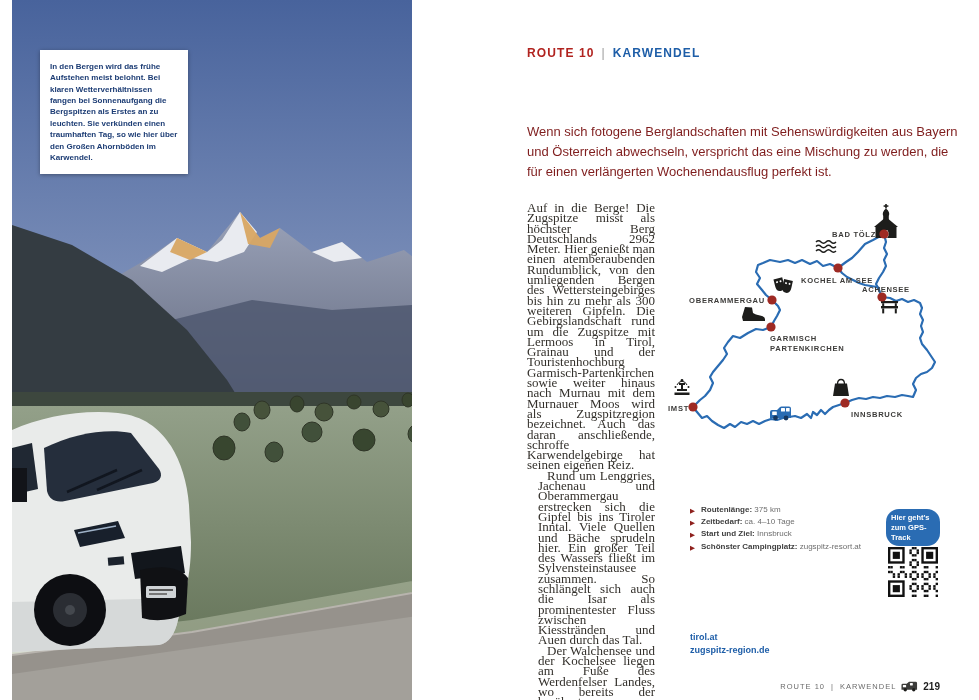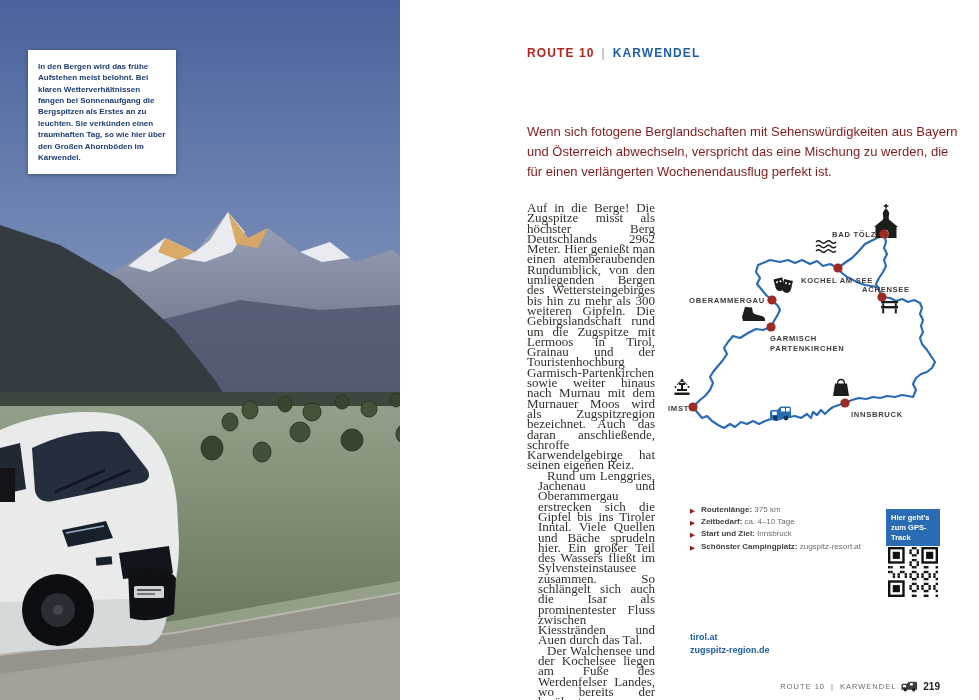--- a/index.html
+++ b/index.html
@@ -1,21 +1,21 @@
 <!DOCTYPE html>
 <html lang="de"><head>
 <meta charset="utf-8">
 <style>
   html,body{margin:0;padding:0;}
   body{width:979px;height:700px;position:relative;overflow:hidden;background:#fff;
        font-family:"Liberation Sans",sans-serif;}
   .spread{position:absolute;inset:0;}
 
   
-  .photo{position:absolute;left:0;top:0;width:400px;height:700px;overflow:hidden;}
+  .photo{position:absolute;left:12px;top:0;width:400px;height:700px;overflow:hidden;}
   .photo svg{display:block;}
   .callout{position:absolute;left:28px;top:50px;width:128px;background:#fff;
            padding:11px 10px;box-shadow:0 1px 4px rgba(0,0,0,.35);}
   .callout p{margin:0;font-size:8px;line-height:1.42;font-weight:bold;color:#1c3c74;}
 
   
   .rightpage{position:absolute;left:490px;top:0;width:489px;height:700px;background:#fff;}
   .kicker{position:absolute;left:37px;top:46px;font-size:12px;font-weight:bold;letter-spacing:1.1px;}
   .kicker .red{color:#b1231f;}
   .kicker .sep{color:#9a9a9a;margin:0 7px;font-weight:normal;}
@@ -43,21 +43,21 @@
   
   .infolist{position:absolute;left:200px;top:504px;width:198px;}
   .infoitem{position:relative;padding-left:11px;font-size:8px;line-height:11.2px;
             color:#6e6e6e;margin-bottom:1px;}
   .infoitem .bullet{position:absolute;left:0;top:1px;font-size:6.5px;color:#8e211d;}
   .infoitem strong{color:#3f3f3f;}
 
   
   .gps{position:absolute;left:396px;top:509px;width:54px;cursor:pointer;}
   .gpshead{background:#2a6cb3;color:#fff;font-size:7.5px;font-weight:bold;
-           line-height:1.3;padding:4px 5px;}
+           line-height:1.3;padding:4px 5px;border-radius:13px;}
   .gps svg{display:block;margin:1px auto 0;background:#fff;}
 
   
   .pfooter{position:absolute;right:39px;bottom:8px;display:flex;align-items:center;gap:5px;
            font-size:7.5px;letter-spacing:1px;color:#6b6b6b;}
   .pfooter .fsep{margin:0 1px;}
   .pfooter .pnum{font-size:10px;font-weight:bold;letter-spacing:0;color:#1d1d1d;}
 </style>
 </head>
 <body>

